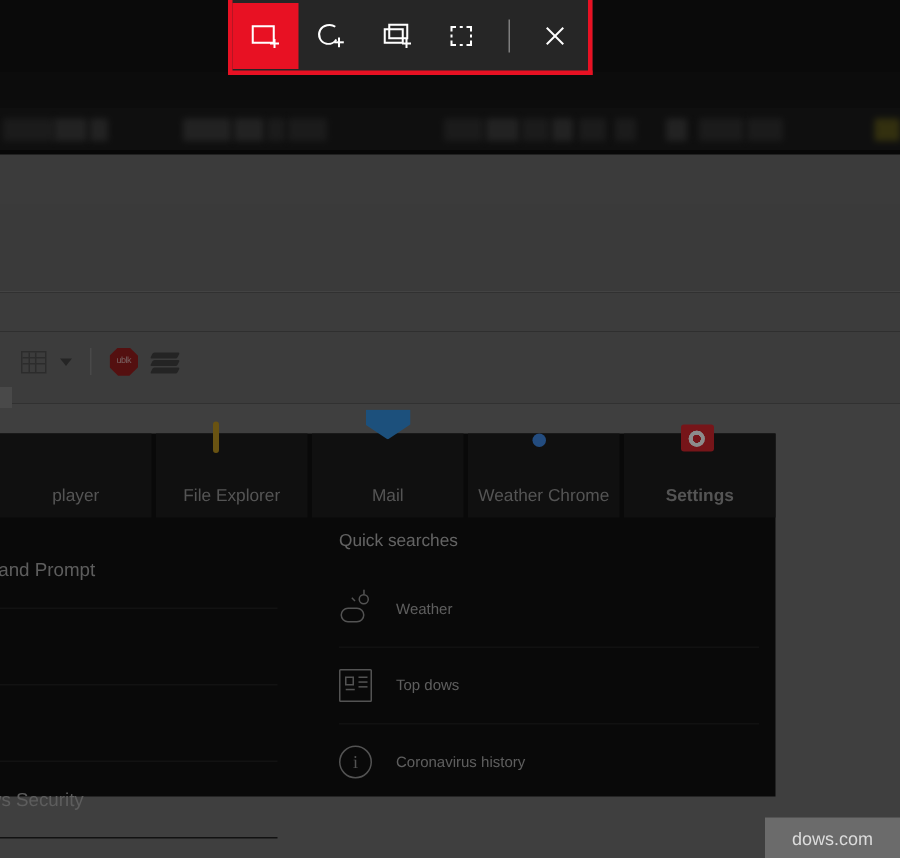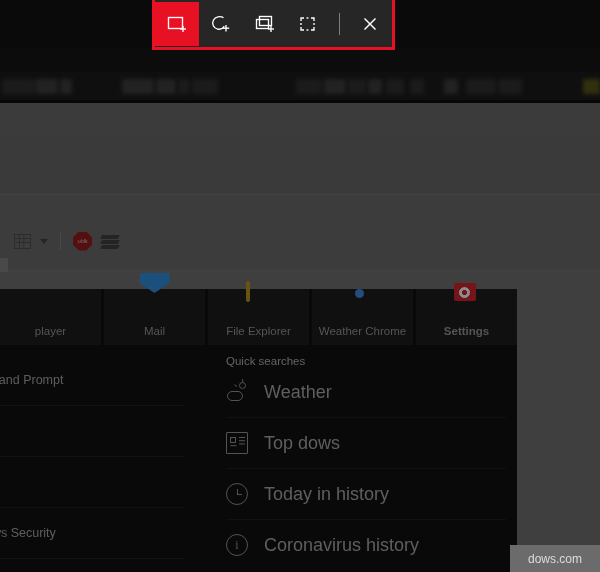--- a/index.html
+++ b/index.html
@@ -44,21 +44,21 @@
     display:flex;align-items:center;justify-content:center;}
   .ico-stop span{font-size:6px;color:#c9a3a3;letter-spacing:-0.3px;font-family:"Liberation Sans",sans-serif;}
   .ico-layers{width:20px;height:16px;position:relative;}
   .ico-layers i{position:absolute;left:0;width:18px;height:4px;background:#3d3d3d;
     transform:skewX(-26deg);border-radius:1px;display:block;}
 
   
   .nub{position:absolute;left:0;top:258px;width:8px;height:14px;background:#7a7a7a;}
 
   
-  #start{position:absolute;left:0;top:289px;width:517px;height:283px;background:#101010;}
+  #start{position:absolute;left:0;top:289px;width:517px;height:242px;background:#101010;}
 
   .tiles{position:absolute;left:0;top:0;width:517px;height:56px;display:flex;}
   .tile{flex:1;margin-right:3px;background:#1b1b1b;position:relative;
         display:flex;flex-direction:column;align-items:center;justify-content:flex-end;padding-bottom:8px;box-sizing:border-box;}
   .tile:last-child{margin-right:0;font-weight:bold;}
   .tile .tlabel{font-size:11.5px;color:#8d8d8d;white-space:nowrap;}
   .tile .tico{position:absolute;top:-6px;left:50%;transform:translateX(-50%);width:26px;height:20px;}
 
   .ic-folder{width:26px;height:17px;border:2.5px solid #b08a1e;box-sizing:border-box;border-radius:2px;position:relative;}
   .ic-folder::after{content:"";position:absolute;left:6px;right:6px;top:4px;bottom:3px;background:#3f7ea8;}
@@ -74,24 +74,24 @@
     background:radial-gradient(circle,#c5232b 2.6px,#e9e9e9 2.8px,#e9e9e9 5.5px,transparent 5.6px);
     box-shadow:0 0 0 0 transparent;}
 
   
   .applist{position:absolute;left:0;top:66px;width:185px;}
   .app-item{height:50px;display:flex;align-items:center;border-bottom:1px solid #1e1e1e;}
   .app-item span{font-size:12.5px;color:#9b9b9b;margin-left:-22px;white-space:nowrap;}
 
   
   .quick{position:absolute;left:226px;top:66px;width:280px;}
-  .quick-h{font-size:11.5px;color:#a6a6a6;}
+  .quick-h{font-size:11.5px;color:#a6a6a6;margin-bottom:14px;}
   .q-item{height:50px;display:flex;align-items:center;gap:16px;border-bottom:1px solid #1d1d1d;}
   .q-item:last-child{border-bottom:none;}
-  .q-item .qlabel{font-size:18px;color:#9d9d9d;}
+  .q-item .qlabel{font-size:10px;color:#9d9d9d;}
   .qi{width:22px;height:22px;position:relative;flex:0 0 22px;}
 
   .qi-weather .cloud{position:absolute;left:1px;bottom:2px;width:16px;height:10px;border:1.4px solid #8a8a8a;
     border-radius:8px 8px 8px 8px;box-sizing:border-box;background:transparent;}
   .qi-weather .sun{position:absolute;right:2px;top:1px;width:7px;height:7px;border:1.4px solid #8a8a8a;
     border-radius:50%;box-sizing:border-box;}
   .qi-weather .ray{position:absolute;width:3px;height:1.3px;background:#8a8a8a;}
   .qi-news{border:1.4px solid #8a8a8a;box-sizing:border-box;border-radius:1px;}
   .qi-news::before{content:"";position:absolute;left:3px;top:3.5px;width:6px;height:6px;border:1.2px solid #8a8a8a;box-sizing:border-box;}
   .qi-news::after{content:"";position:absolute;left:11.5px;top:4px;width:6px;height:1.2px;background:#8a8a8a;
@@ -171,26 +171,26 @@
 
   <div class="nub"></div>
 
   <div id="start">
 
     <div class="tiles">
       <div class="tile">
         <span class="tlabel">player</span>
       </div>
       <div class="tile">
+        <span class="tico"><span class="ic-folder"></span></span>
+        <span class="tlabel">File Explorer</span>
+      </div>
+      <div class="tile">
         <span class="tico"><span class="ic-mail"></span></span>
         <span class="tlabel">Mail</span>
-      </div>
-      <div class="tile">
-        <span class="tico"><span class="ic-folder"></span></span>
-        <span class="tlabel">File Explorer</span>
       </div>
       <div class="tile">
         <span class="tico"><span class="ic-chrome"></span></span>
         <span class="tlabel">Weather Chrome</span>
       </div>
       <div class="tile">
         <span class="tico">
             <span class="ic-gear"></span>
           </span>
         <span class="tlabel">Settings</span>
@@ -223,24 +223,20 @@
           <span class="cloud"></span>
         </span>
         <span class="qlabel">Weather</span>
       </div>
 
       <div class="q-item">
         <span class="qi qi-news"></span>
         <span class="qlabel">Top dows</span>
       </div>
 
-      <div class="q-item">
-        <span class="qi qi-clock"></span>
-        <span class="qlabel">Today in history</span>
-      </div>
 
       <div class="q-item">
         <span class="qi qi-info">i</span>
         <span class="qlabel">Coronavirus history</span>
       </div>
     </div>
 
   </div>
 </div>
 

